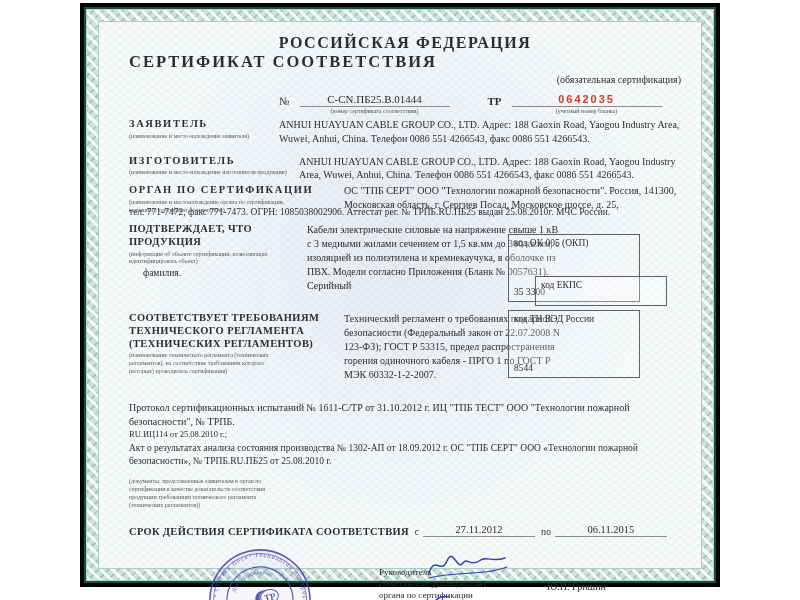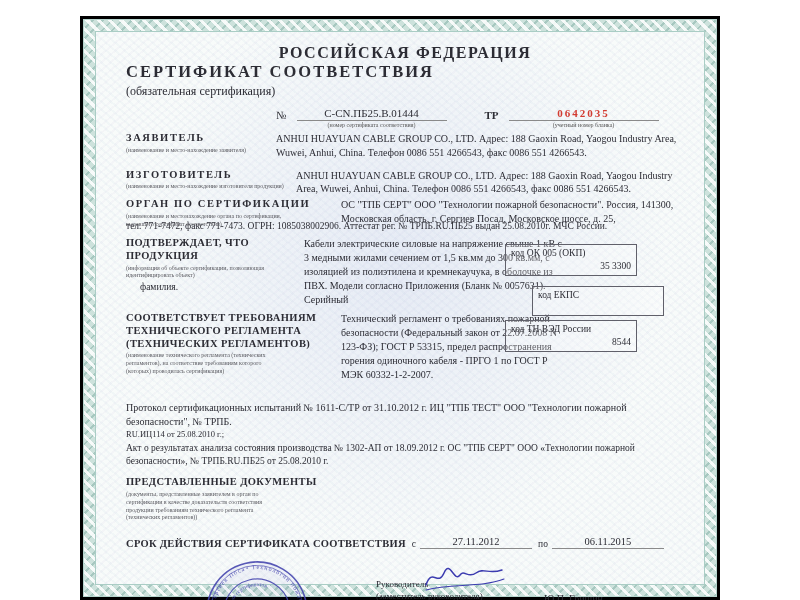--- a/index.html
+++ b/index.html
@@ -1,62 +1,62 @@
 <!DOCTYPE html>
 <html><head>
 <meta charset="utf-8">
 <style>
   * { margin:0; padding:0; box-sizing:border-box; }
   html,body { width:800px; height:600px; background:#ffffff; overflow:hidden;
               font-family:"Liberation Serif", serif; color:#2c2c34; }
 
-  .sheet { position:absolute; left:80px; top:16px; width:640px; height:584px;
-           background:#000000; border:1px solid #000000; }
+  .sheet { position:absolute; left:80px; top:3px; width:640px; height:584px;
+           background:#14532d; border:4px solid #000000; }
 
   .band { position:absolute; inset:2px; border:1px solid #b7d6cf;
           background-color:#cde2dc;
           background-image:
             repeating-linear-gradient(45deg, rgba(255,255,255,.85) 0 3px, rgba(255,255,255,0) 3px 8px),
             repeating-linear-gradient(-45deg, rgba(120,168,158,.45) 0 2px, rgba(120,168,158,0) 2px 7px); }
 
   .inner { position:absolute; inset:14px; border:1px solid #aacdc5;
            background-color:#f8fbfa;
            background-image:
              radial-gradient(ellipse at 50% 42%, rgba(186,196,232,.30), rgba(186,196,232,0) 62%),
              repeating-linear-gradient(40deg, rgba(150,185,205,.07) 0 2px, rgba(150,185,205,0) 2px 6px),
              repeating-linear-gradient(-40deg, rgba(170,150,205,.06) 0 2px, rgba(170,150,205,0) 2px 6px);
            padding:8px 20px 8px 30px; }
 
   .t-country { text-align:center; font-weight:bold; font-size:16px; letter-spacing:1.5px; margin-top:4px; }
   .t-title   { text-align:left; font-weight:bold; font-size:16.5px; letter-spacing:2px; margin-top:0; }
-  .t-sub     { text-align:left; font-size:12px; margin-top:2px; }
+  .t-sub     { text-align:right; font-size:10px; margin-top:2px; }
 
   .num-row { display:flex; align-items:flex-start; margin:8px 0 4px 150px; }
   .num-sign { font-size:11px; margin-top:2px; }
   .cell { margin-left:10px; text-align:center; }
   .cell .v { font-size:11px; border-bottom:1px solid #8a8a8a; padding:0 8px 1px; min-width:150px; }
   .cell .c { font-size:6px; color:#555; margin-top:1px; }
   .tr-sign { font-size:11px; font-weight:bold; margin:2px 0 0 38px; }
-  .red { font-family:Liberation Serif, serif; color:#d23b31; font-weight:bold; letter-spacing:2px; font-size:12px; }
+  .red { font-family:Liberation Sans, sans-serif; color:#d23b31; font-weight:bold; letter-spacing:2px; font-size:12px; }
 
   .row { display:flex; position:relative; }
   .lbl { flex:none; width:170px; padding-right:6px; }
   .lbl.w210 { width:215px; }
   .sec-label { font-weight:bold; font-size:10.5px; letter-spacing:.4px; line-height:1.2; }
   .sec-label.sp { letter-spacing:1.6px; }
   .sec-note { font-size:6px; color:#5a5a60; line-height:1.3; margin-top:2px; max-width:160px; }
   .note-tail { font-size:9.5px; margin:2px 0 0 14px; }
   .val { flex:1; font-size:10px; line-height:1.38; }
   .val.narrow { margin-right:118px; }
   .fullline { font-size:9.5px; line-height:1.38; }
   .cont-left { font-size:8.5px; line-height:1.3; }
 
   .code-box { position:absolute; width:132px; border:1px solid #60606a;
               background:rgba(255,255,255,.25); padding:2px 5px; font-size:9.5px; line-height:1.35; }
-  .code-box .l2 { text-align:right; }
+  .code-box .l2 { text-align:left;margin-top:36px; }
   #box-okp   { left:409px; top:212px; }
   #box-ekps  { left:409px; top:254px; height:30px;margin-left:27px; }
   #box-tnved { left:409px; top:288px; }
 
   .validity { display:flex; align-items:flex-end; margin-top:14px; }
   .validity .vl { font-weight:bold; font-size:10.5px; letter-spacing:.3px; }
   .validity .small { font-size:9.5px; margin:0 4px 0 6px; }
   .date-cell { border-bottom:1px solid #8a8a8a; min-width:112px; text-align:center; font-size:10.5px; padding:0 6px 1px; }
 
   .sig-block { position:relative; margin-top:10px; height:118px; }
@@ -118,21 +118,21 @@
       <div class="row">
         <div class="lbl w210">
           <div class="sec-label sp">ОРГАН ПО СЕРТИФИКАЦИИ</div>
           <div class="sec-note">(наименование и местонахождение органа по сертификации, выдавшего сертификат соответствия)</div>
         </div>
         <div class="val">ОС "ТПБ СЕРТ" ООО "Технологии пожарной безопасности". Россия, 141300, Московская область, г. Сергиев Посад, Московское шоссе, д. 25,</div>
       </div>
       <div class="fullline" style="margin:-8px 0 4px 0">тел. 771-7472, факс 771-7473. ОГРН: 1085038002906. Аттестат рег. № ТРПБ.RU.ПБ25 выдан 25.08.2010г. МЧС России.</div>
     </div>
 
-    <div class="row" style="margin-bottom:6px">
+    <div class="row" style="margin-bottom:20px">
       <div class="lbl" style="width:178px">
         <div class="sec-label">ПОДТВЕРЖДАЕТ, ЧТО ПРОДУКЦИЯ</div>
         <div class="sec-note">(информация об объекте сертификации, позволяющая идентифицировать объект)</div>
         <div class="note-tail">фамилия.</div>
       </div>
       <div class="val narrow">Кабели электрические силовые на напряжение свыше 1 кВ с 3 медными жилами сечением от 1,5 кв.мм до 300 кв.мм, с изоляцией из полиэтилена и кремнекаучука, в оболочке из ПВХ. Модели согласно Приложения (Бланк № 0057631). Серийный</div>
     </div>
 
     <div class="row" style="margin-bottom:20px">
       <div class="lbl w210">
@@ -159,21 +159,20 @@
     <div>
       <div class="row">
         <div class="val">Протокол сертификационных испытаний № 1611-С/ТР от 31.10.2012 г. ИЦ "ТПБ ТЕСТ" ООО "Технологии пожарной безопасности", № ТРПБ.</div>
       </div>
       <div class="cont-left">RU.ИЦ114 от 25.08.2010 г.;</div>
       <div class="fullline" style="margin-top:2px">Акт о результатах анализа состояния производства № 1302-АП от 18.09.2012 г. ОС "ТПБ СЕРТ" ООО «Технологии пожарной безопасности», № ТРПБ.RU.ПБ25 от 25.08.2010 г.</div>
     </div>
 
     <div class="row" style="margin-top:8px">
       <div class="lbl" style="width:340px">
-        <div class="sec-label">ПРЕДСТАВЛЕННЫЕ ДОКУМЕНТЫ</div>
         <div class="sec-note">(документы, представленные заявителем в орган по сертификации в качестве доказательств соответствия продукции требованиям технического регламента (технических регламентов))</div>
       </div>
       <div class="val"></div>
     </div>
 
     <div class="validity">
       <span class="vl">СРОК ДЕЙСТВИЯ СЕРТИФИКАТА СООТВЕТСТВИЯ</span>
       <span class="small">с</span>
       <span class="date-cell">27.11.2012</span>
       <span class="small">по</span>

